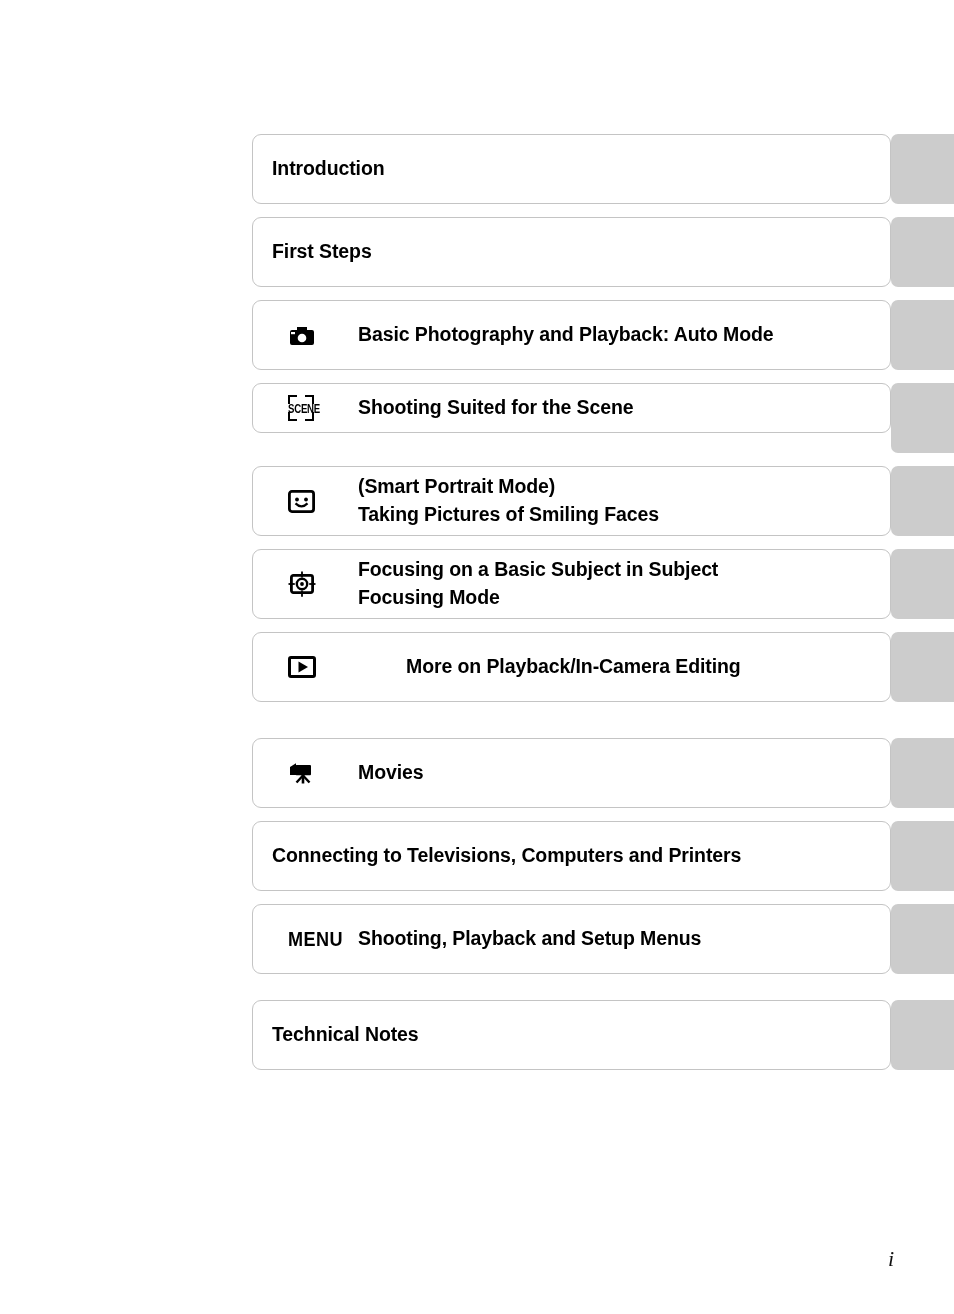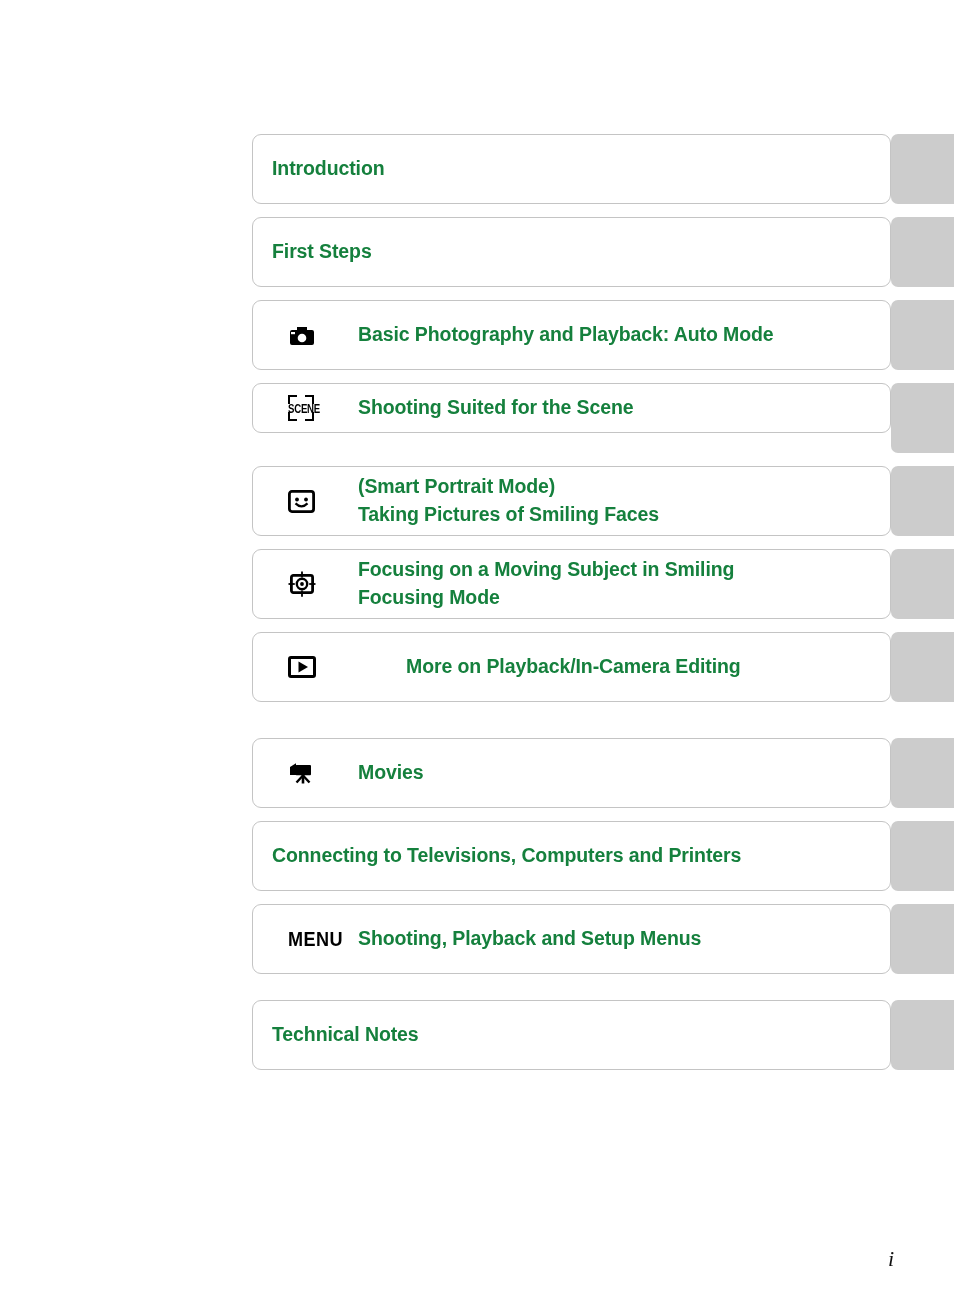--- a/index.html
+++ b/index.html
@@ -67,21 +67,21 @@
     margin-left: 35px;
     display: flex;
     align-items: center;
     justify-content: flex-start;
     color: #000000;
   }
 
   .chapter-title {
     font-size: 19.5px;
     font-weight: bold;
-    color: #15803d;
+    color: #000000;
     line-height: 1.42;
     letter-spacing: -0.1px;
   }
 
   .chapter-card.plain .chapter-title {
     margin-left: 19px;
   }
 
   .chapter-card.iconic .chapter-title {
     margin-left: 0px;
@@ -223,21 +223,21 @@
               <rect x="3.4" y="4.4" width="21.2" height="17.2" fill="#fff" rx="2" stroke="#000" stroke-width="2.8"></rect>
               <circle cx="14" cy="13" r="5.2" fill="none" stroke="#000" stroke-width="2.4"></circle>
               <circle cx="14" cy="13" r="1.9" fill="#000"></circle>
               <line x1="14" y1="0.5" x2="14" y2="6.5" stroke="#000" stroke-width="1.8"></line>
               <line x1="14" y1="19.5" x2="14" y2="25.8" stroke="#000" stroke-width="1.8"></line>
               <line x1="0.5" y1="13" x2="6.8" y2="13" stroke="#000" stroke-width="1.8"></line>
               <line x1="21.2" y1="13" x2="27.5" y2="13" stroke="#000" stroke-width="1.8"></line>
             </svg>
           </span>
           <div class="chapter-title">
-            <div>Focusing on a Moving Subject in Smiling</div>
+            <div>Focusing on a Basic Subject in Subject</div>
             <div>Focusing Mode</div>
           </div>
         </div>
       </div>
       <div class="chapter-row" style="height: 70px;">
         <div class="tab-block" style="height: 70px; background: rgb(204, 204, 204);"></div>
         <div class="chapter-card iconic" style="height: 70px; border-color: rgb(196, 196, 196); gap: 48px;">
           <span class="chapter-icon">
             <svg class="ic" width="28" height="22" viewBox="0 0 28 22">
               <rect x="1.5" y="1.5" width="25" height="19" fill="#fff" rx="1.5" stroke="#000" stroke-width="3"></rect>

